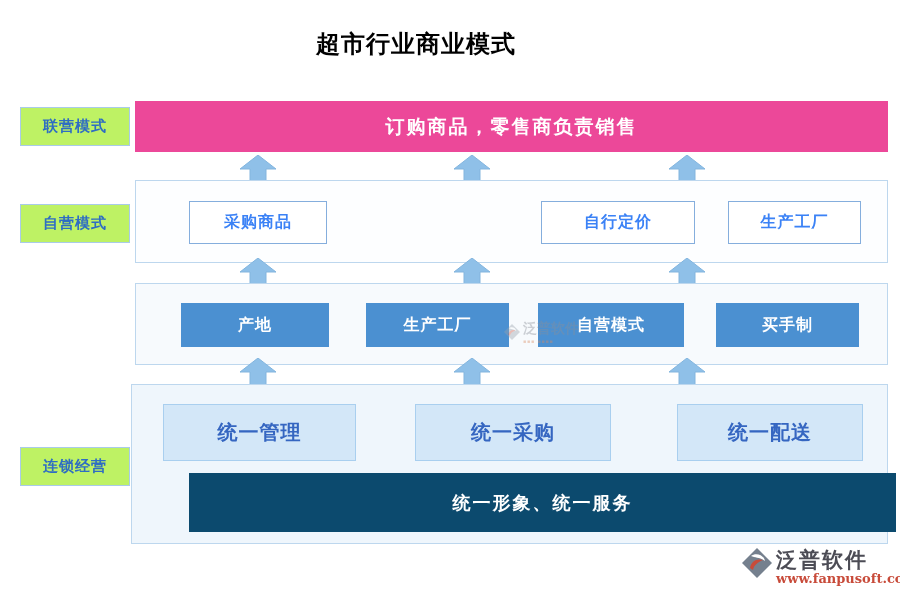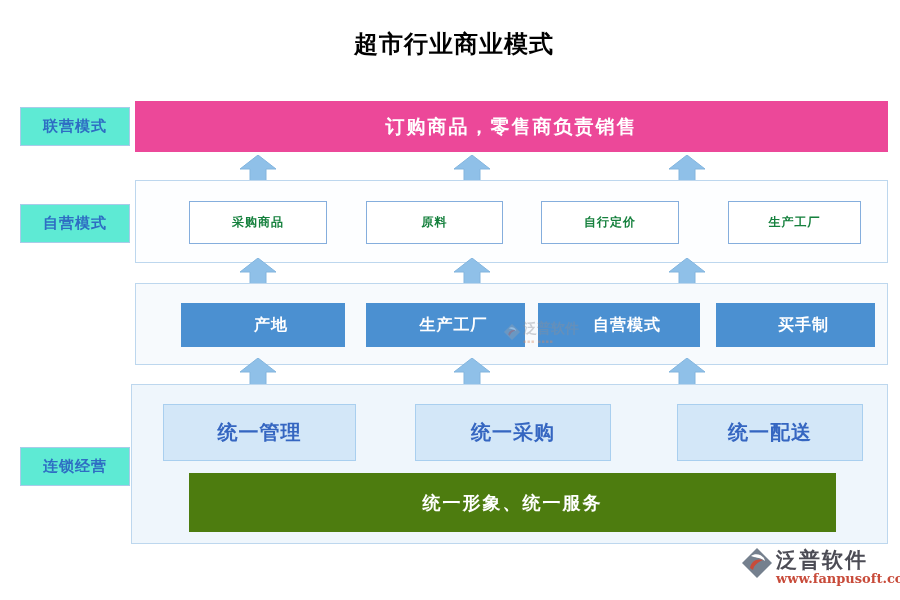--- a/index.html
+++ b/index.html
@@ -1,54 +1,54 @@
 <!DOCTYPE html>
 <html><head>
 <meta charset="utf-8">
 <style>
   html,body{margin:0;padding:0;background:#fff;}
   #stage{position:relative;width:900px;height:600px;background:#ffffff;overflow:hidden;
          font-family:"Liberation Sans",sans-serif;}
 
   .title{position:absolute;top:28px;left:0;width:832px;text-align:center;
          font-family:"DejaVu Serif","Liberation Serif",serif;font-weight:bold;
-         font-size:24px;color:#000;letter-spacing:1px;padding-left:38px;}
+         font-size:24px;color:#000;letter-spacing:1px;}
 
   
   .side-label{position:absolute;left:20px;width:108px;height:37px;
-              background:#5eead4;border:1px solid #a9cbe9;
+              background:#bef264;border:1px solid #a9cbe9;
               display:flex;align-items:center;justify-content:center;
               color:#2e6dc3;font-size:15px;font-weight:bold;letter-spacing:1px;}
 
   
   .bar-top{position:absolute;left:135px;top:101px;width:753px;height:51px;
            background:#ec4899;display:flex;align-items:center;justify-content:center;
            color:#fff;font-size:19px;font-weight:bold;letter-spacing:2px;}
 
   
   .container{position:absolute;border:1px solid #bdd7ee;box-sizing:border-box;}
   .c-row2{left:135px;top:180px;width:753px;height:83px;background:#fdfeff;}
   .c-row3{left:135px;top:283px;width:753px;height:82px;background:#f7fafd;}
   .c-row4{left:131px;top:384px;width:757px;height:160px;background:#eff6fc;}
 
   
   .obox{position:absolute;top:20px;height:43px;background:#ffffff;border:1px solid #85aedd;
         box-sizing:border-box;display:flex;align-items:center;justify-content:center;
-        color:#15803d;font-size:12px;font-weight:bold;letter-spacing:1px;}
+        color:#3b82f6;font-size:16px;font-weight:bold;letter-spacing:1px;}
 
   
   .sbox{position:absolute;top:19px;height:44px;background:#4b90d1;
         display:flex;align-items:center;justify-content:center;
-        color:#ffffff;font-size:16px;font-weight:bold;letter-spacing:1px;padding-left:16px;}
+        color:#ffffff;font-size:16px;font-weight:bold;letter-spacing:1px;}
 
   
   .lbox{position:absolute;top:19px;height:57px;background:#d3e7f8;border:1px solid #a9cfef;
         box-sizing:border-box;display:flex;align-items:center;justify-content:center;
         color:#3566c1;font-size:20px;font-weight:bold;letter-spacing:1px;}
-  .bar-bottom{position:absolute;left:57px;top:88px;width:647px;height:59px;background:#4d7c0f;
+  .bar-bottom{position:absolute;left:57px;top:88px;width:707px;height:59px;background:#0c4a6e;
         display:flex;align-items:center;justify-content:center;
         color:#fff;font-size:18px;font-weight:bold;letter-spacing:2px;}
 
   
   .arrow{position:absolute;width:36px;height:28px;}
 
   
   .watermark{position:absolute;left:504px;top:320px;opacity:.4;display:flex;align-items:center;
              gap:3px;pointer-events:none;}
   .watermark .wm-text{color:#8a8f98;font-size:14px;font-weight:bold;}
@@ -79,22 +79,21 @@
     </svg>
   <svg class="arrow" style="left:454px;top:155px" viewBox="0 0 36 28">
     <polygon points="18,0 36,14 26,14 26,28 10,28 10,14 0,14" fill="#8fc0e8" stroke="#83b5de" stroke-width="1"></polygon>
     </svg>
   <svg class="arrow" style="left:669px;top:155px" viewBox="0 0 36 28">
     <polygon points="18,0 36,14 26,14 26,28 10,28 10,14 0,14" fill="#8fc0e8" stroke="#83b5de" stroke-width="1"></polygon>
     </svg>
 
   <div class="container c-row2">
     <div class="obox" style="left:53px;width:138px">采购商品</div>
-    <div class="obox" style="left:230px;width:137px">原料</div>
-    <div class="obox" style="left:405px;width:138px">自行定价</div>
+    <div class="obox" style="left:405px;width:154px">自行定价</div>
     <div class="obox" style="left:592px;width:133px">生产工厂</div>
   </div>
 
   <svg class="arrow" style="left:240px;top:258px" viewBox="0 0 36 28">
     <polygon points="18,0 36,14 26,14 26,28 10,28 10,14 0,14" fill="#8fc0e8" stroke="#83b5de" stroke-width="1"></polygon>
     </svg>
   <svg class="arrow" style="left:454px;top:258px" viewBox="0 0 36 28">
     <polygon points="18,0 36,14 26,14 26,28 10,28 10,14 0,14" fill="#8fc0e8" stroke="#83b5de" stroke-width="1"></polygon>
     </svg>
   <svg class="arrow" style="left:669px;top:258px" viewBox="0 0 36 28">

